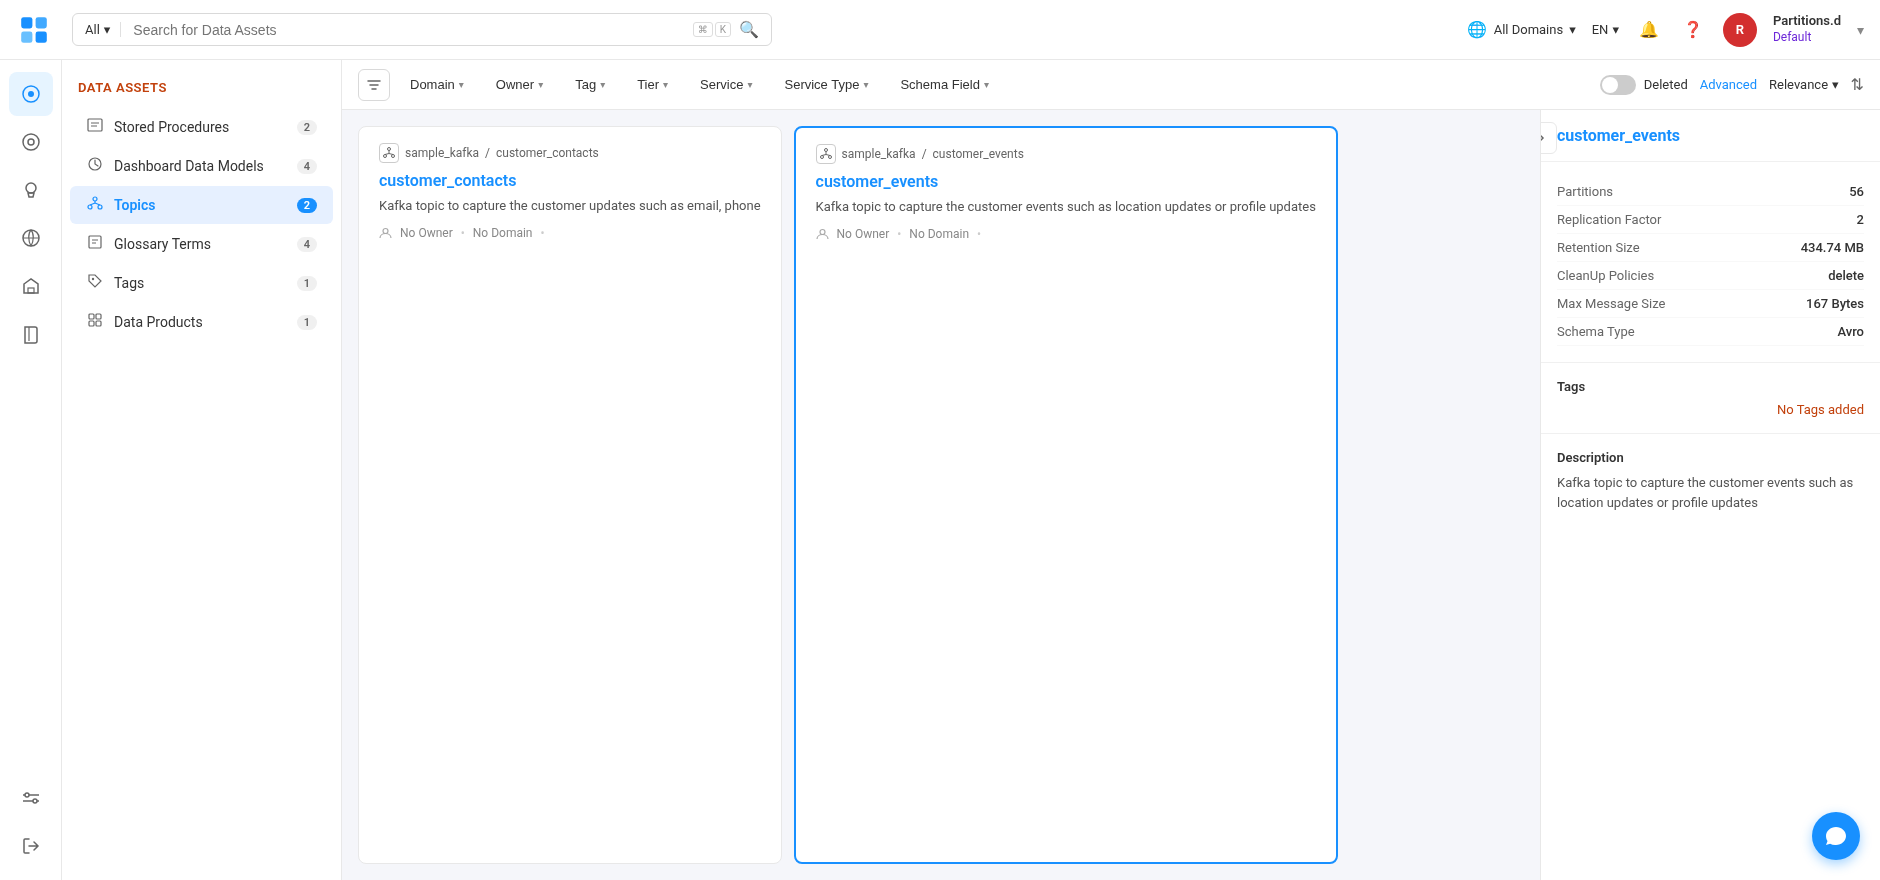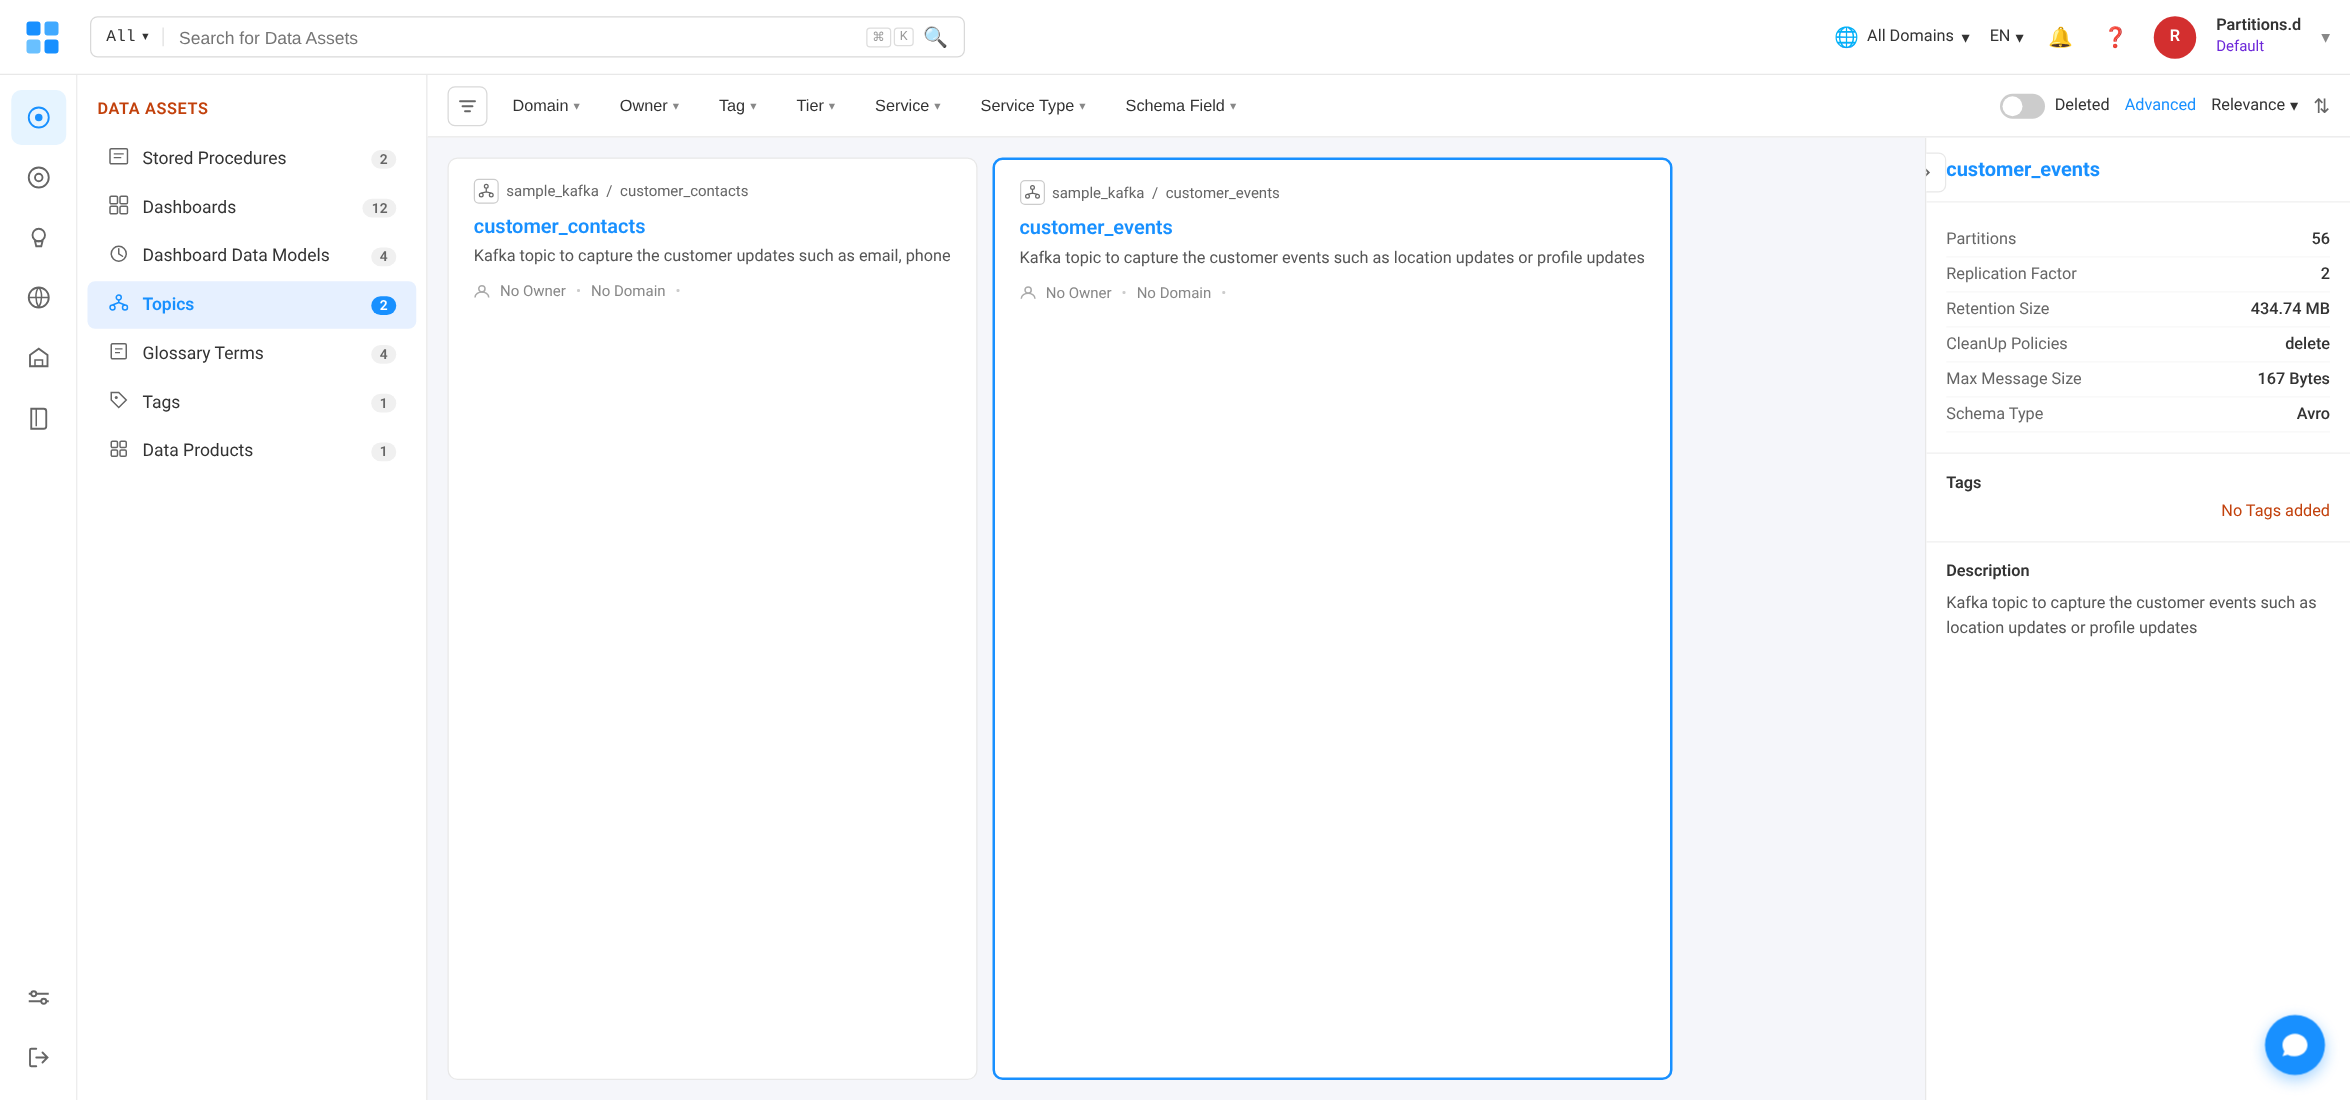--- a/index.html
+++ b/index.html
@@ -28,21 +28,21 @@
       border: 1px solid #d9d9d9; border-radius: 6px;
       padding: 6px 12px;
       background: #fff;
       flex: 1; max-width: 700px;
       margin-left: 8px;
     }
     .search-all-select {
       display: flex; align-items: center; gap: 4px;
       font-size: 13px; color: #333;
       border-right: 1px solid #e0e0e0;
-      padding-right: 10px; margin-right: 4px; font-family: Liberation Mono, monospace;
+      padding-right: 10px; margin-right: 4px;
     }
     .search-input {
       border: none; outline: none;
       flex: 1; font-size: 14px; color: #666;
       background: transparent;
     }
     .search-kbd {
       display: flex; gap: 2px; align-items: center;
       font-size: 11px; color: #999;
     }
@@ -413,32 +413,20 @@
         <svg width="16" height="16" viewBox="0 0 16 16" fill="none">
             <rect x="1" y="2" width="14" height="12" rx="1" stroke="#666" stroke-width="1.2"></rect>
             <line x1="4" y1="6" x2="12" y2="6" stroke="#666" stroke-width="1"></line>
             <line x1="4" y1="9" x2="10" y2="9" stroke="#666" stroke-width="1"></line>
           </svg>
       </span>
       <span class="sidebar-item-label">Stored Procedures</span>
       <span class="sidebar-count gray">2</span>
     </div>
 
-    <div class="sidebar-item">
-      <span class="sidebar-item-icon">
-        <svg width="16" height="16" viewBox="0 0 16 16" fill="none">
-            <rect x="1" y="1" width="6" height="6" rx="1" stroke="#666" stroke-width="1.2"></rect>
-            <rect x="9" y="1" width="6" height="6" rx="1" stroke="#666" stroke-width="1.2"></rect>
-            <rect x="1" y="9" width="6" height="6" rx="1" stroke="#666" stroke-width="1.2"></rect>
-            <rect x="9" y="9" width="6" height="6" rx="1" stroke="#666" stroke-width="1.2"></rect>
-          </svg>
-      </span>
-      <span class="sidebar-item-label">Dashboards</span>
-      <span class="sidebar-count gray">12</span>
-    </div>
 
     <div class="sidebar-item">
       <span class="sidebar-item-icon">
         <svg width="16" height="16" viewBox="0 0 16 16" fill="none">
             <circle cx="8" cy="8" r="6" stroke="#666" stroke-width="1.2"></circle>
             <path d="M8 4v4l3 2" stroke="#666" stroke-width="1.2" stroke-linecap="round"></path>
           </svg>
       </span>
       <span class="sidebar-item-label">Dashboard Data Models</span>
       <span class="sidebar-count gray">4</span>

